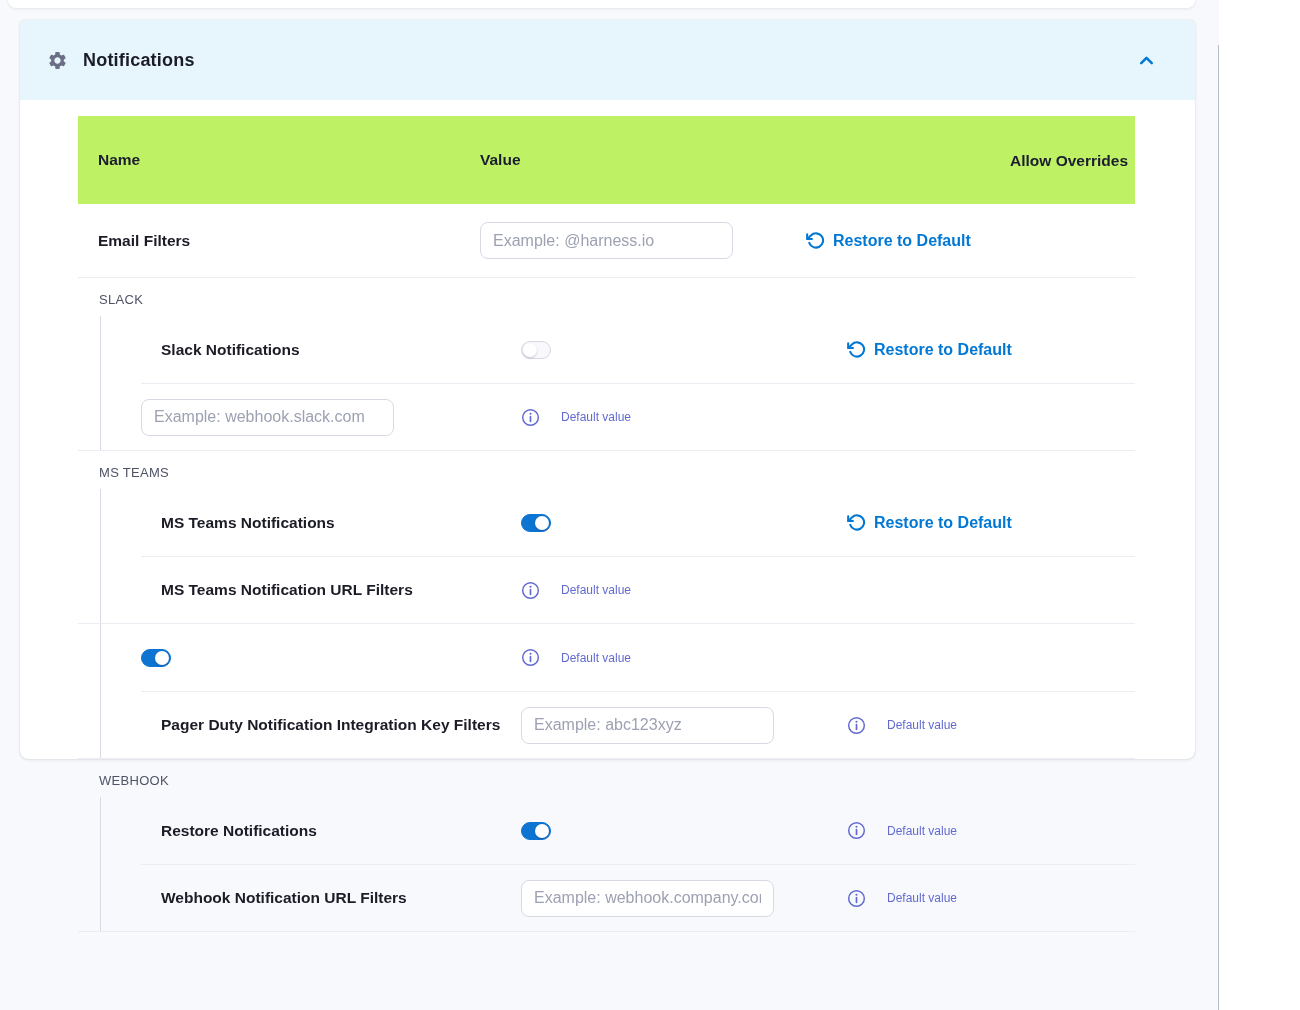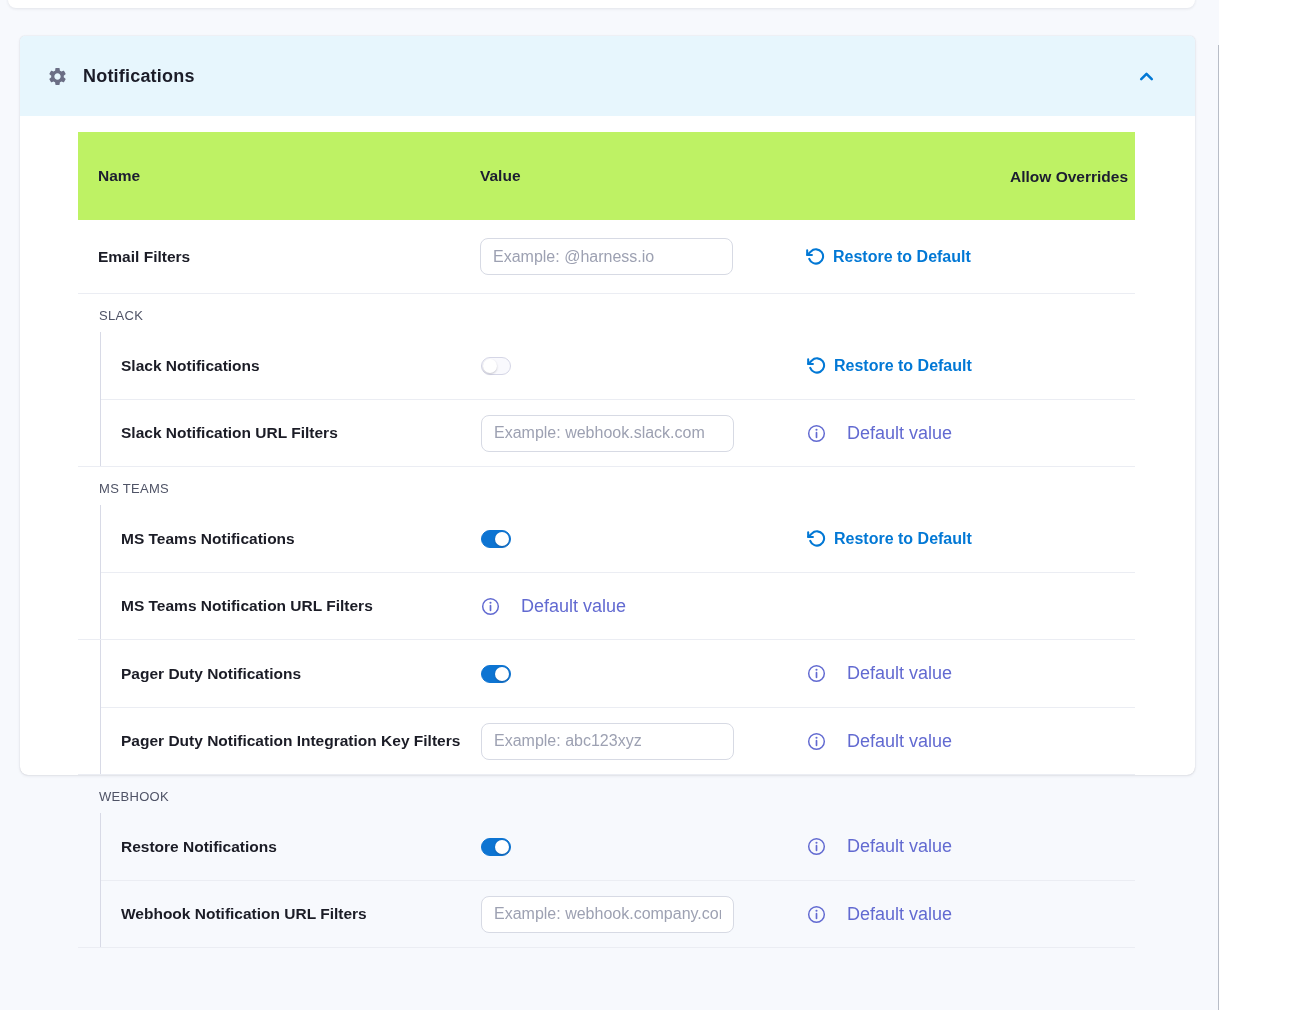--- a/index.html
+++ b/index.html
@@ -25,21 +25,21 @@
     position: absolute; left: 1219px; top: 0; width: 81px; height: 1010px;
     background: #fff;
   }
   .right-divider {
     position: absolute; left: 1218px; top: 45px; width: 1px; height: 965px;
     background: #b8bdc7;
   }
 
   
   .card {
-    position: absolute; left: 20px; top: 36px;
+    position: absolute; left: 20px; top: 20px;
     width: 1175px; height: 739px;
     background: #fff;
     border-radius: 5px 5px 8px 8px;
     box-shadow: 0 0 1px rgba(40,41,61,.25), 0 1px 3px rgba(96,97,112,.14);
   }
 
   .card-header {
     height: 80px;
     background: #e7f6fd;
     border-radius: 5px 5px 0 0;
@@ -71,21 +71,21 @@
     border-bottom: 1px solid #ebedf3;
   }
   .row .label { padding-left: 20px; font-size: 15.5px; font-weight: 700; color: #1b1c26; }
 
   .group { border-bottom: 1px solid #ebedf3; }
   .group-label {
     padding: 14px 0 9px 21px;
     font-size: 13px; font-weight: 400; letter-spacing: .3px;
     color: #4f5366;
   }
-  .group-box { margin-left: 22px; border-left: 1px solid #d8dae6; }
+  .group-box { margin-left: 22px; border-left: 1px solid #d8dae6; padding-left: 40px; }
   .grow {
     display: grid;
     grid-template-columns: 380px 326px 1fr;
     align-items: center;
     height: 67px;
   }
   .grow + .grow { border-top: 1px solid #ebedf3; }
   .grow .label { padding-left: 20px; font-size: 15.5px; font-weight: 700; color: #1b1c26; }
 
   input.text-input {
@@ -109,21 +109,21 @@
     position: absolute; top: 1px; width: 14px; height: 14px;
     background: #fff; border-radius: 50%;
     box-shadow: 0 1px 2px rgba(40,41,61,.25);
   }
   .toggle.off .knob { left: 1px; }
   .toggle.on  .knob { left: 13px; }
 
   
   .action { display: flex; align-items: center; gap: 8px; cursor: pointer; width: max-content; }
   .action.restore { color: #0278d5; font-size: 16px; font-weight: 700; gap: 8px; }
-  .action.default { color: #626ad1; font-size: 18px; font-weight: 400; gap: 21px; }
+  .action.default { color: #626ad1; font-size: 12px; font-weight: 400; gap: 21px; }
   .action svg { flex: none; display: block; }
 </style>
 </head>
 <body>
 
 <div class="prev-card"></div>
 <div class="right-panel"></div>
 <div class="right-divider"></div>
 
 <div class="card">
@@ -174,21 +174,20 @@
           </div>
           <div class="action restore">
             <svg width="19" height="19" viewBox="0 0 24 24">
               <polyline points="1.5 4 1.5 10 7.5 10" fill="none" stroke="currentColor" stroke-width="2.6" stroke-linecap="round" stroke-linejoin="round"></polyline>
               <path d="M4.1 15a9 9 0 1 0 2.1-9.4L1.5 10" fill="none" stroke="currentColor" stroke-width="2.6" stroke-linecap="round" stroke-linejoin="round"></path>
             </svg>
             <span>Restore to Default</span>
           </div>
         </div>
         <div class="grow">
-          <div class="label">Slack Notification URL Filters</div>
           <div>
             <input class="text-input" type="text" placeholder="Example: webhook.slack.com" style="">
           </div>
           <div class="action default">
             <svg width="19" height="19" viewBox="0 0 18 18">
               <circle cx="9" cy="9" r="7.4" fill="none" stroke="currentColor" stroke-width="1.4"></circle>
               <line x1="9" y1="8.2" x2="9" y2="12.6" stroke="currentColor" stroke-width="1.6" stroke-linecap="round"></line>
               <circle cx="9" cy="5.4" r="1" fill="currentColor"></circle>
             </svg>
             <span>Default value</span>
@@ -225,21 +224,20 @@
             </svg>
             <span>Default value</span>
           </div>
         </div>
       </div>
     </div>
 
     <div class="group">
       <div class="group-box">
         <div class="grow">
-          <div class="label">Pager Duty Notifications</div>
           <div>
             <div class="toggle on">
                 <div class="knob"></div>
               </div>
           </div>
           <div class="action default">
             <svg width="19" height="19" viewBox="0 0 18 18">
               <circle cx="9" cy="9" r="7.4" fill="none" stroke="currentColor" stroke-width="1.4"></circle>
               <line x1="9" y1="8.2" x2="9" y2="12.6" stroke="currentColor" stroke-width="1.6" stroke-linecap="round"></line>
               <circle cx="9" cy="5.4" r="1" fill="currentColor"></circle>

